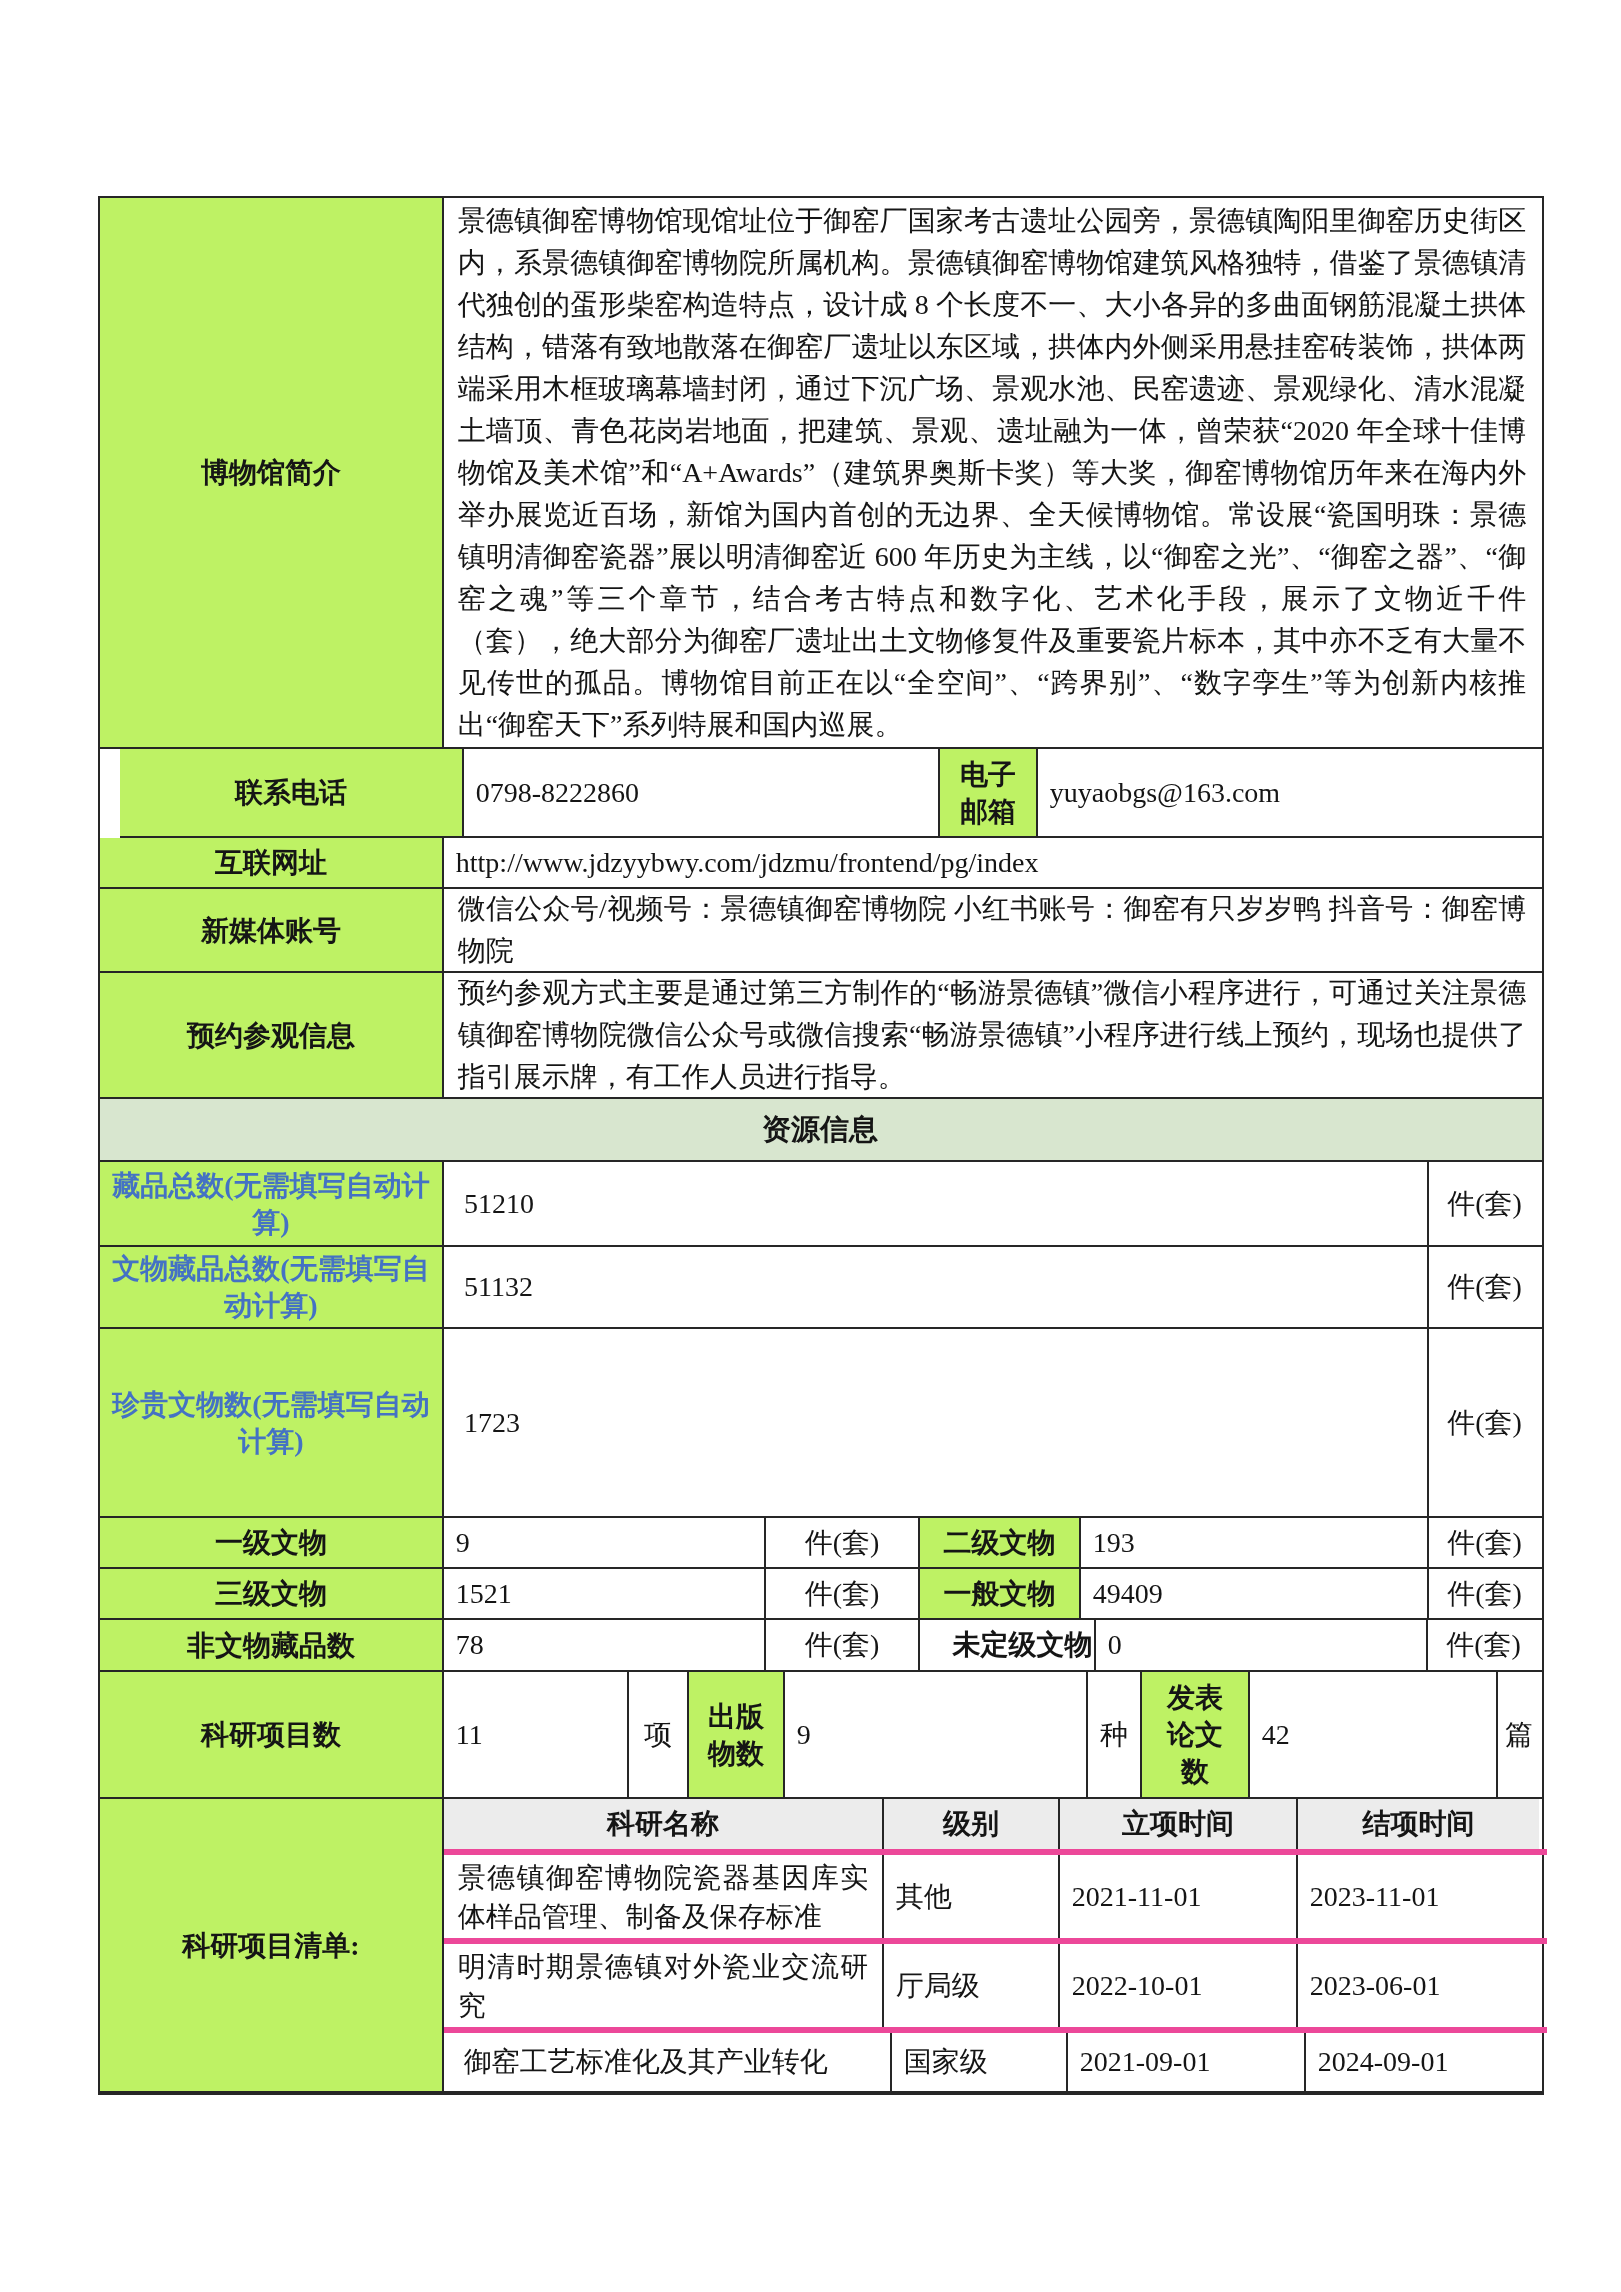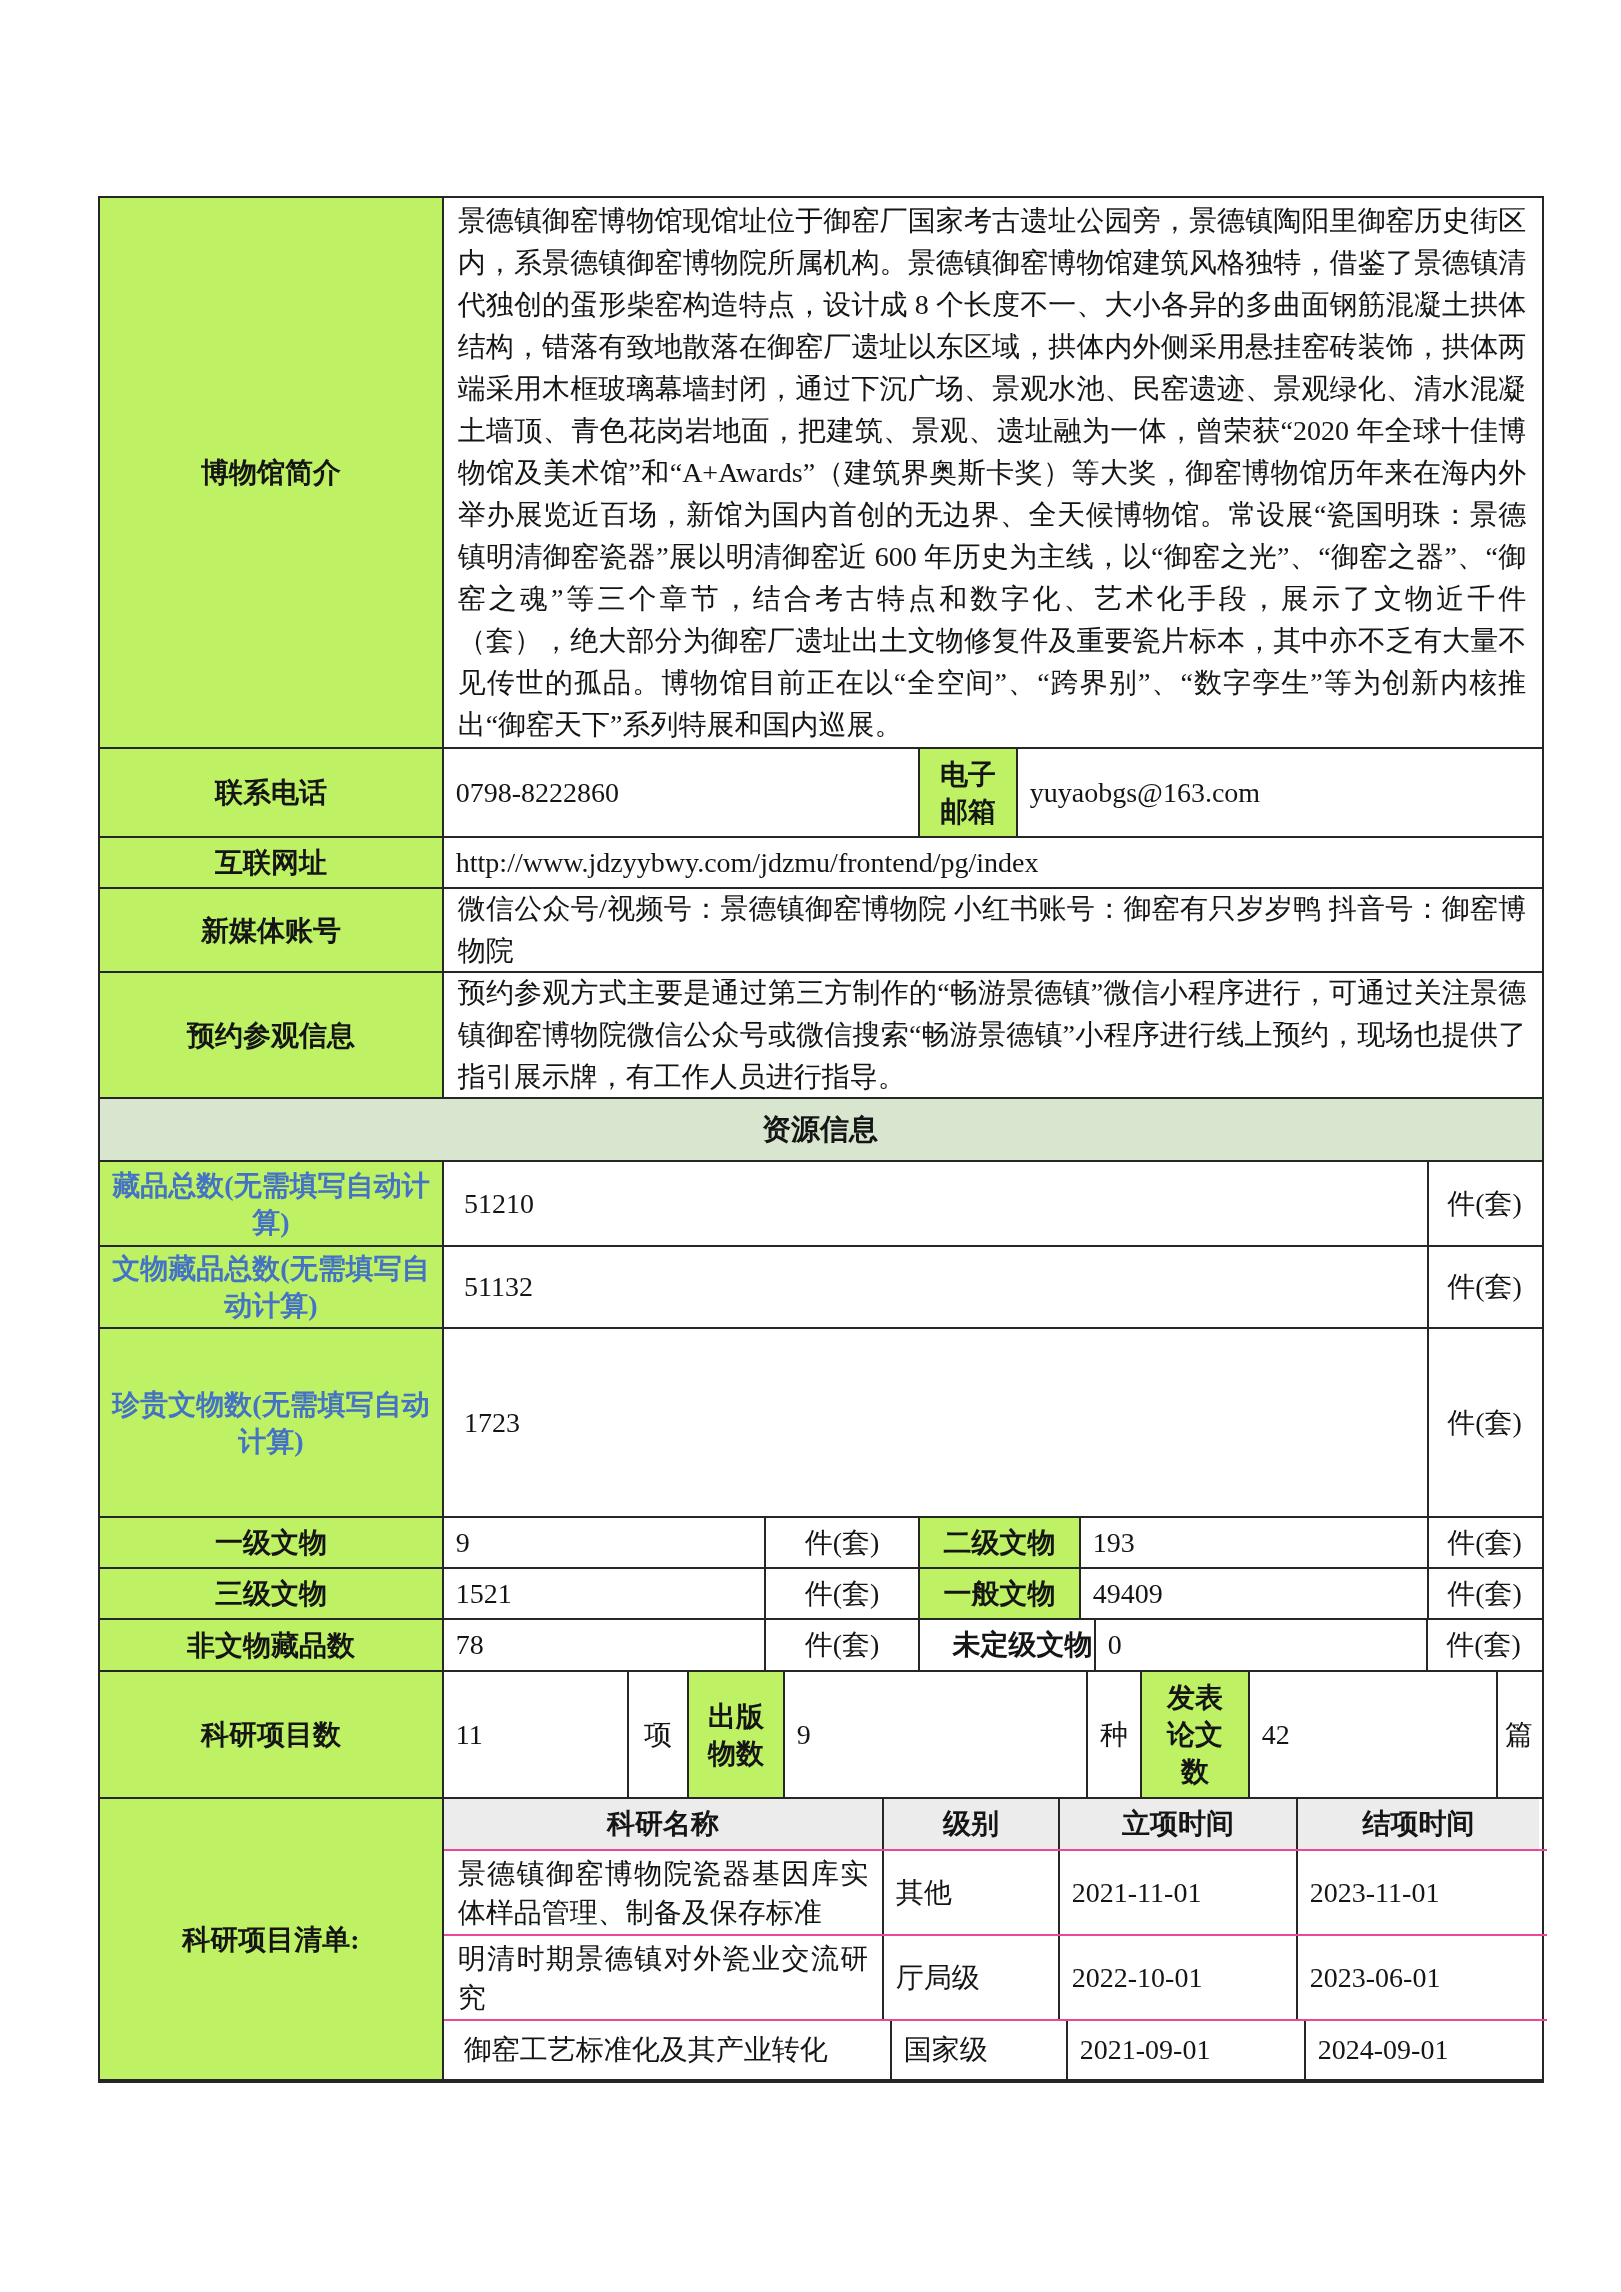--- a/index.html
+++ b/index.html
@@ -21,21 +21,21 @@
   .blue{color:#4472c4;}
   .val{padding:2px 11.8px;font-size:28px;}
   .txt{align-items:center;font-size:28px;line-height:42px;text-align:justify;}
   .txt .p{width:100%;padding:3.9px 13.7px;}
   .subname{line-height:39px !important;}
   .unit{justify-content:center;font-size:28px;text-align:center;}
   .greenrow{background:#d8e6cf;}
   .greenrow .cell{justify-content:center;font-weight:bold;font-size:29px;}
   .hdr{background:#ececec;justify-content:center;font-weight:bold;font-size:28px;}
   .sub{display:flex;flex-direction:column;}
-  .srow{display:flex;border-bottom:2px solid #ec4899;}
+  .srow{display:flex;border-bottom:6px solid #ec4899;}
   .srow.last{border-bottom:none;}
   
   .w-lbl{flex:0 0 344px;}
   .w-full{flex:0 0 1096px;}
   .w-phone{flex:0 0 476px;}
   .w-maillbl{flex:0 0 98px;}
   .w-mail{flex:0 0 521px;}
   .w-bigval{flex:0 0 985px;padding-left:20px;}
   .w-unit{flex:0 0 111px;}
   .w-v1{flex:0 0 322px;}
@@ -51,21 +51,21 @@
   .w-rcu2{flex:0 0 54px;}
   .w-rcl3{flex:0 0 108px;}
   .w-rc3{flex:0 0 248px;}
   .w-rcu3{flex:0 0 42px;}
   .w-name{flex:0 0 440px;}
   .w-level{flex:0 0 176px;}
   .w-start{flex:0 0 238px;}
   .w-end{flex:0 0 241px;}
   
   .h-intro{height:549px;}
-  .h-contact{height:87px;}
+  .h-contact{height:87px;margin-left:20px;}
   .h-web{height:49px;}
   .h-social{height:82px;}
   .h-book{height:124px;}
   .h-green{height:61px;}
   .h-c1{height:83px;}
   .h-c2{height:80px;}
   .h-c3{height:187px;}
   .h-g{height:49px;}
   .h-g3{height:50px;}
   .h-rc{height:125px;}

